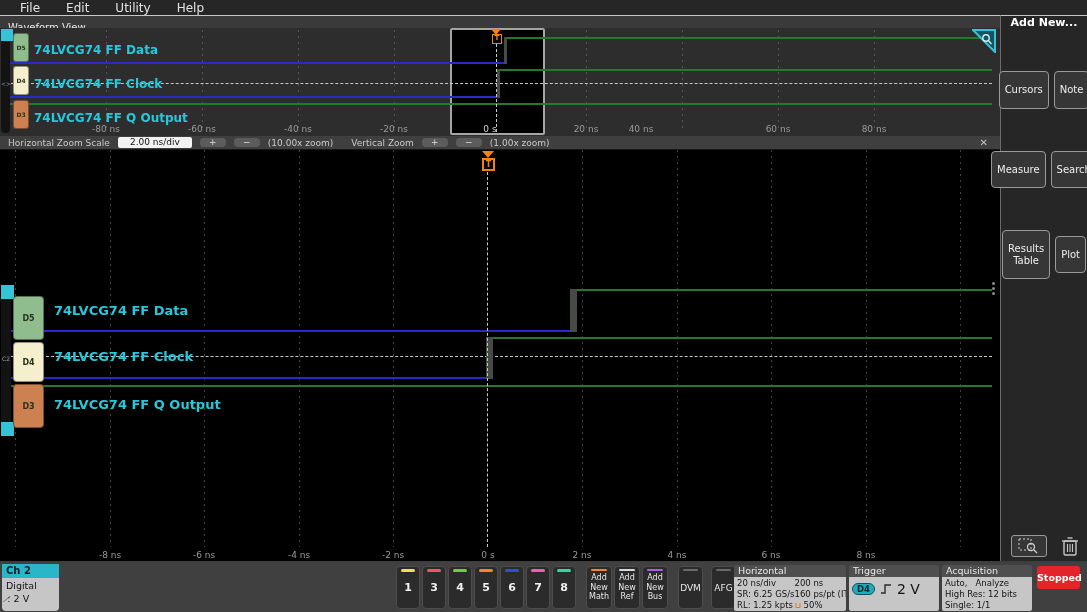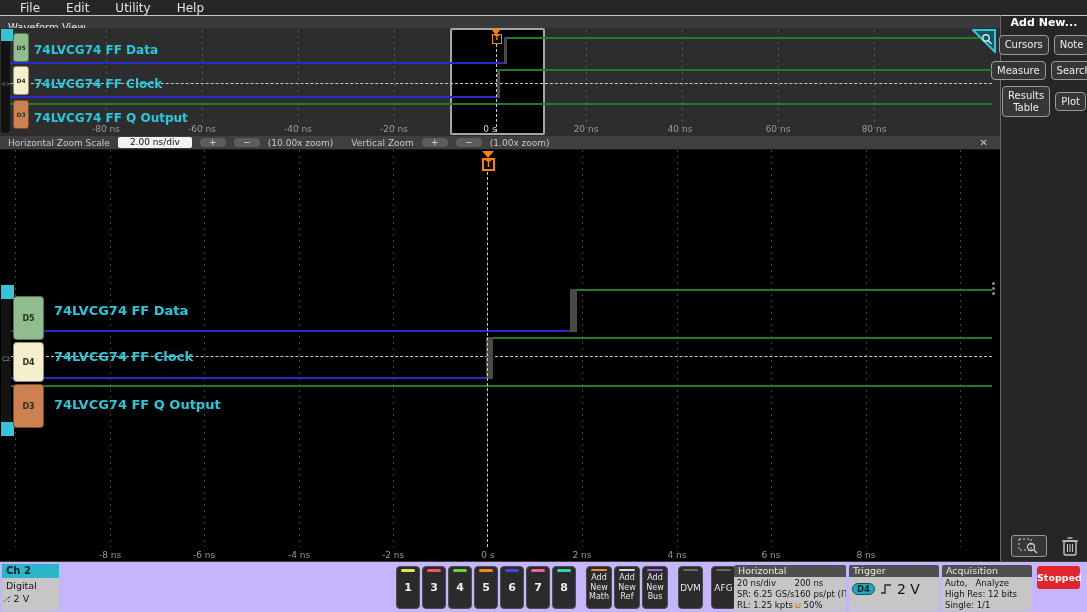--- a/index.html
+++ b/index.html
@@ -59,26 +59,26 @@
   .main-axis { position:absolute; left:0; top:547px; width:1000px; height:14px; background:#000; }
   .dots-handle { position:absolute; left:992px; top:280px; color:#999; font-size:11px; line-height:5px;
     z-index:6; letter-spacing:0; }
   .dots-handle div { width:3px; height:3px; background:#8a8a8a; border-radius:50%; margin:2px auto; }
   
   .rpanel { position:absolute; left:1000px; top:15px; width:87px; height:546px; background:#262626;
     border-left:1px solid #6a6a6a; border-top:1px solid #c8c8c8; }
   .rpanel .title { text-align:center; color:#fff; font-size:11px; font-weight:bold; }
   .rp-row { display:flex; justify-content:center; gap:5px; margin-top:6px; align-items:center; }
   .rp-btn { background:#363636; border:1px solid #9a9a9a; border-radius:4px; color:#eee;
-    font-size:10px; padding:3px 5px; text-align:center; white-space:pre-line; line-height:1.15; }
+    font-size:10px; padding:12px 5px; text-align:center; white-space:pre-line; line-height:1.15;margin-top:36px; }
   .rp-bottom { position:absolute; bottom:4px; left:0; width:100%; display:flex; align-items:center; gap:14px; padding-left:10px; }
   .rp-iconbtn { background:#363636; border:1px solid #9a9a9a; border-radius:3px; width:36px; height:22px;
     display:flex; align-items:center; justify-content:center; }
   
-  .bottombar { position:absolute; left:0; top:561px; width:1087px; height:51px; background:#c4b5fd; border-top:1px solid #3c3c3c; }
+  .bottombar { position:absolute; left:0; top:561px; width:1087px; height:51px; background:#404040; border-top:1px solid #3c3c3c; }
   .ch2 { position:absolute; left:2px; top:2px; width:57px; height:47px; border-radius:0 0 4px 4px; overflow:hidden; }
   .ch2 .hd { background:#2ab5c8; color:#062024; font-size:10px; font-weight:bold; height:14px; line-height:14px; padding-left:4px; }
   .ch2 .bd { background:#c6c6c6; color:#141414; font-size:9.5px; height:33px; padding:1px 0 0 4px; line-height:13px; }
   .chgroup { position:absolute; left:396px; top:4px; display:flex; gap:2px; align-items:flex-start; }
   .chan-btn { width:24px; height:43px; background:#2b2b2b; border:1px solid #4d4d4d; border-radius:4px;
     position:relative; color:#f0f0f0; font-size:11px; font-weight:bold; display:flex; align-items:center; justify-content:center; }
   .chan-btn .stripe { position:absolute; top:2px; left:4px; right:4px; height:3px; border-radius:2px; background:var(--stripe,#888); }
   .add-btn { width:26px; height:43px; background:#2b2b2b; border:1px solid #4d4d4d; border-radius:4px;
     position:relative; color:#e8e8e8; font-size:8px; line-height:1.2; display:flex; align-items:center;
     justify-content:center; text-align:center; white-space:pre-line; }
@@ -153,21 +153,21 @@
     <div class="trig-tri" style="left:491px;top:1px;border-left-width:5px;border-right-width:5px;border-top-width:6px"></div>
     <div class="trig-box" style="left:492px;top:6px;width:10px;height:10px;font-size:7px;line-height:7px;border-width:1.5px">T</div>
     <div class="trigdash" style="left:496px;top:16px;height:88px"></div>
 
     <span class="axis-lab" style="left:106px;top:96px">-80 ns</span>
     <span class="axis-lab" style="left:202px;top:96px">-60 ns</span>
     <span class="axis-lab" style="left:298px;top:96px">-40 ns</span>
     <span class="axis-lab" style="left:394px;top:96px">-20 ns</span>
     <span class="axis-lab" style="left:490px;top:96px;color:#d5d5d5">0 s</span>
     <span class="axis-lab" style="left:586px;top:96px">20 ns</span>
-    <span class="axis-lab" style="left:680px;top:96px">40 ns</span>
+    <span class="axis-lab" style="left:641px;top:96px">40 ns</span>
     <span class="axis-lab" style="left:778px;top:96px">60 ns</span>
     <span class="axis-lab" style="left:874px;top:96px">80 ns</span>
 
     <svg class="corner-zoom" width="24" height="24">
       <polygon points="1,1 23,1 23,23" fill="#14555f" stroke="#35c4d7" stroke-width="2"></polygon>
       <circle cx="14" cy="9" r="3.2" fill="none" stroke="#cfeef4" stroke-width="1.4"></circle>
       <line x1="16.2" y1="11.5" x2="19.5" y2="15" stroke="#cfeef4" stroke-width="1.4"></line>
     </svg>
   </div>
 

